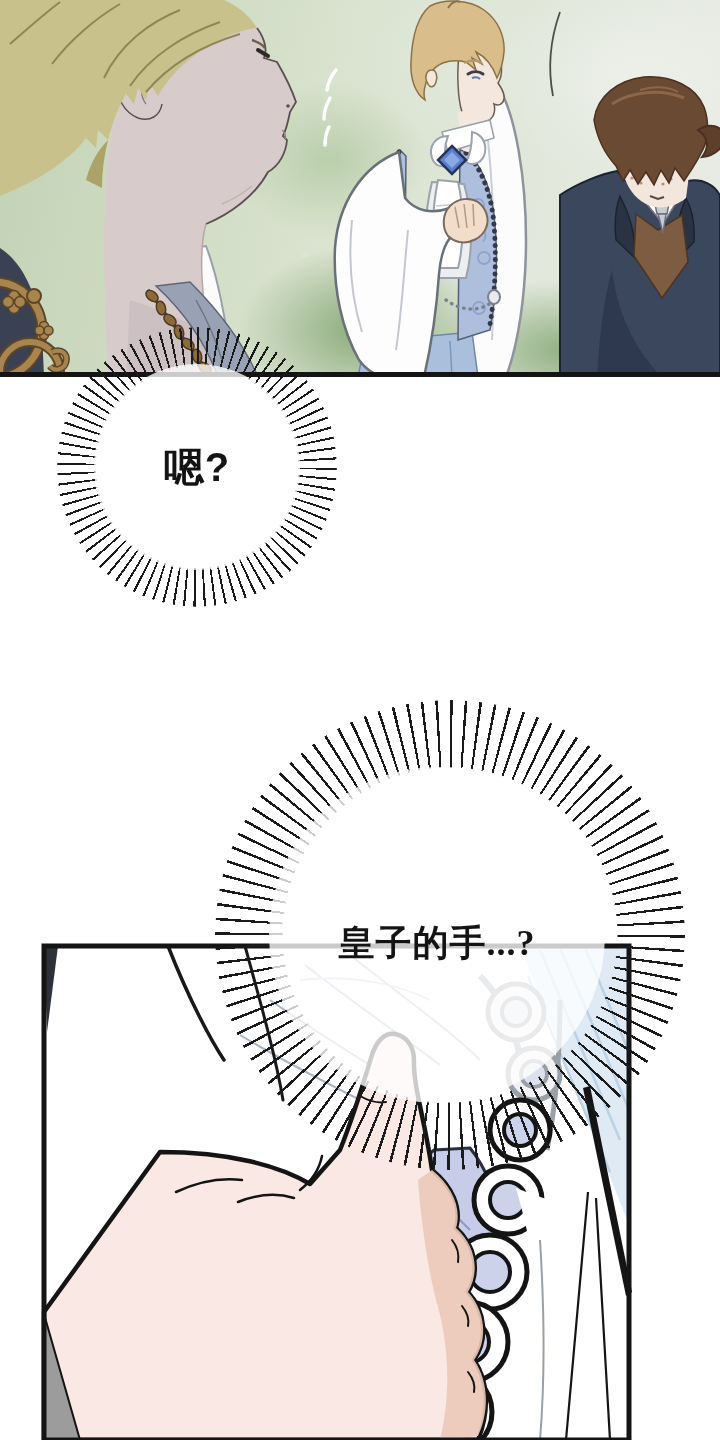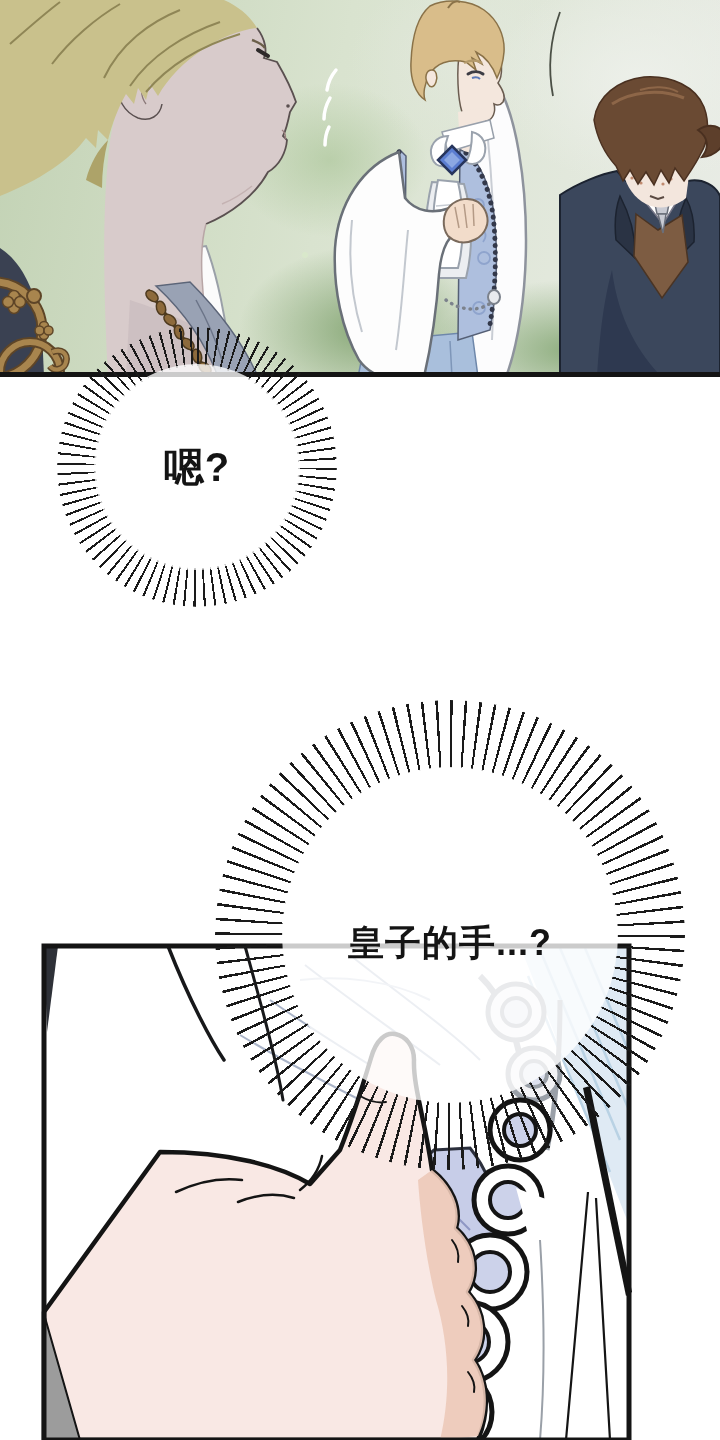--- a/index.html
+++ b/index.html
@@ -33,21 +33,21 @@
     left:215px;top:700px;width:470px;height:470px;
     background:repeating-conic-gradient(#1a1a1a 0deg 0.65deg, transparent 0.65deg 3.6deg);
     -webkit-mask:radial-gradient(closest-side, transparent 0 71%, #000 71.5%);
     mask:radial-gradient(closest-side, transparent 0 71%, #000 71.5%);
   }
   .burst-core{position:absolute;border-radius:50%;background:rgba(255,255,255,0.78);}
   .burst-1-wrap .burst-core{inset:37px;}
   .burst-2-wrap .burst-core{inset:67px;}
   .burst-wrap{position:absolute;}
   .burst-1-wrap{left:57px;top:327px;width:280px;height:280px;}
-  .burst-2-wrap{left:215px;top:700px;width:470px;height:470px;}
+  .burst-2-wrap{left:202px;top:700px;width:470px;height:470px;font-family:Liberation Serif, serif;}
   .bubble-text{
     position:absolute;inset:0;display:flex;align-items:center;justify-content:center;
     font-weight:700;color:#141414;letter-spacing:1px;white-space:nowrap;
   }
   .bubble-text.t1{font-size:40px;}
   .bubble-text.t2{font-size:36px;padding-top:16px;}
 </style>
 </head>
 <body>
 

